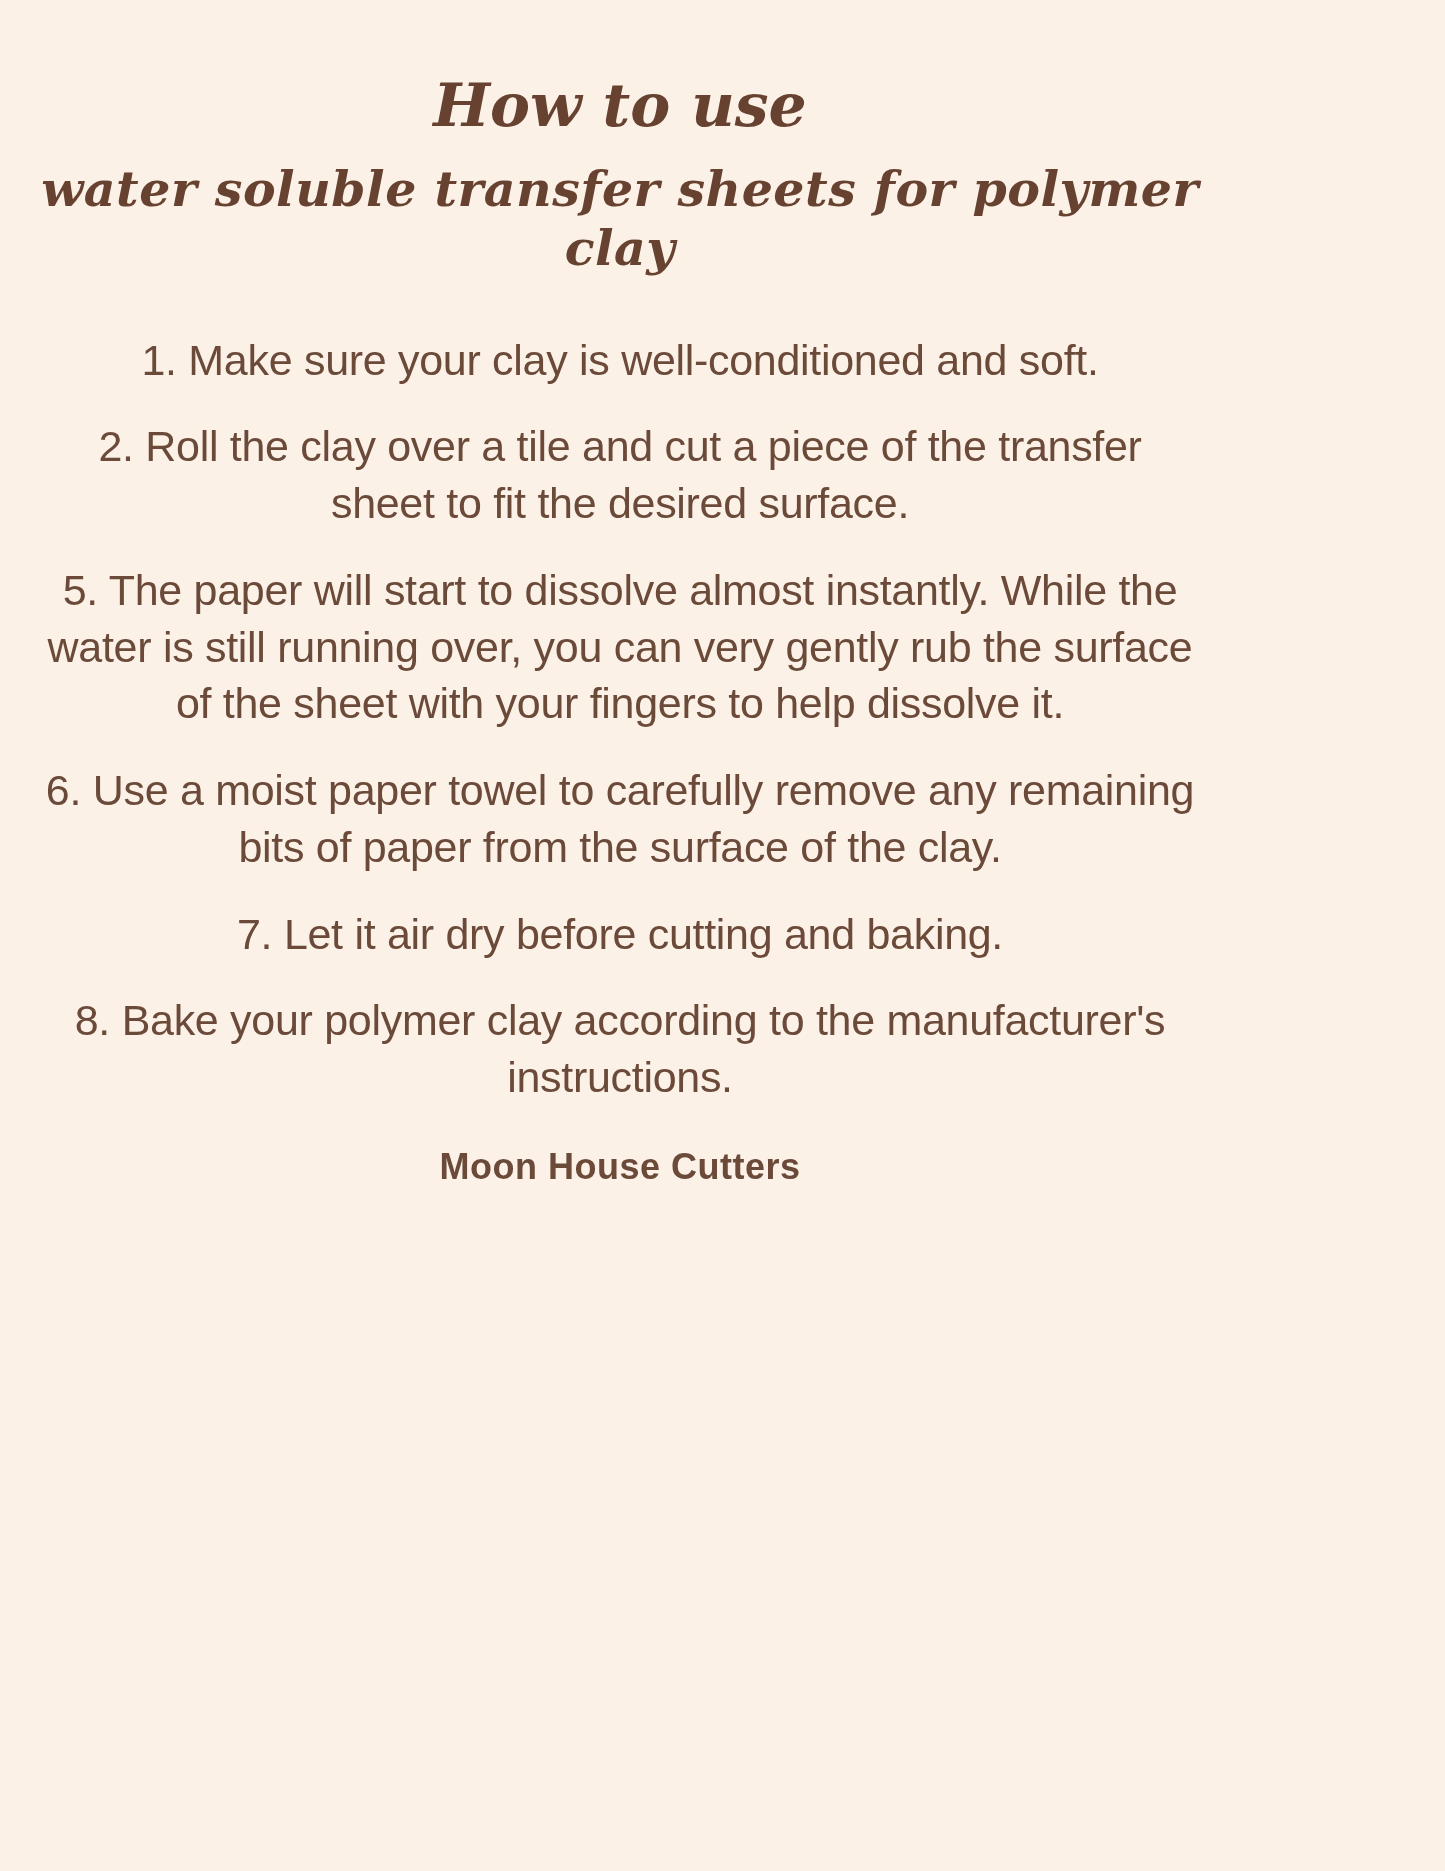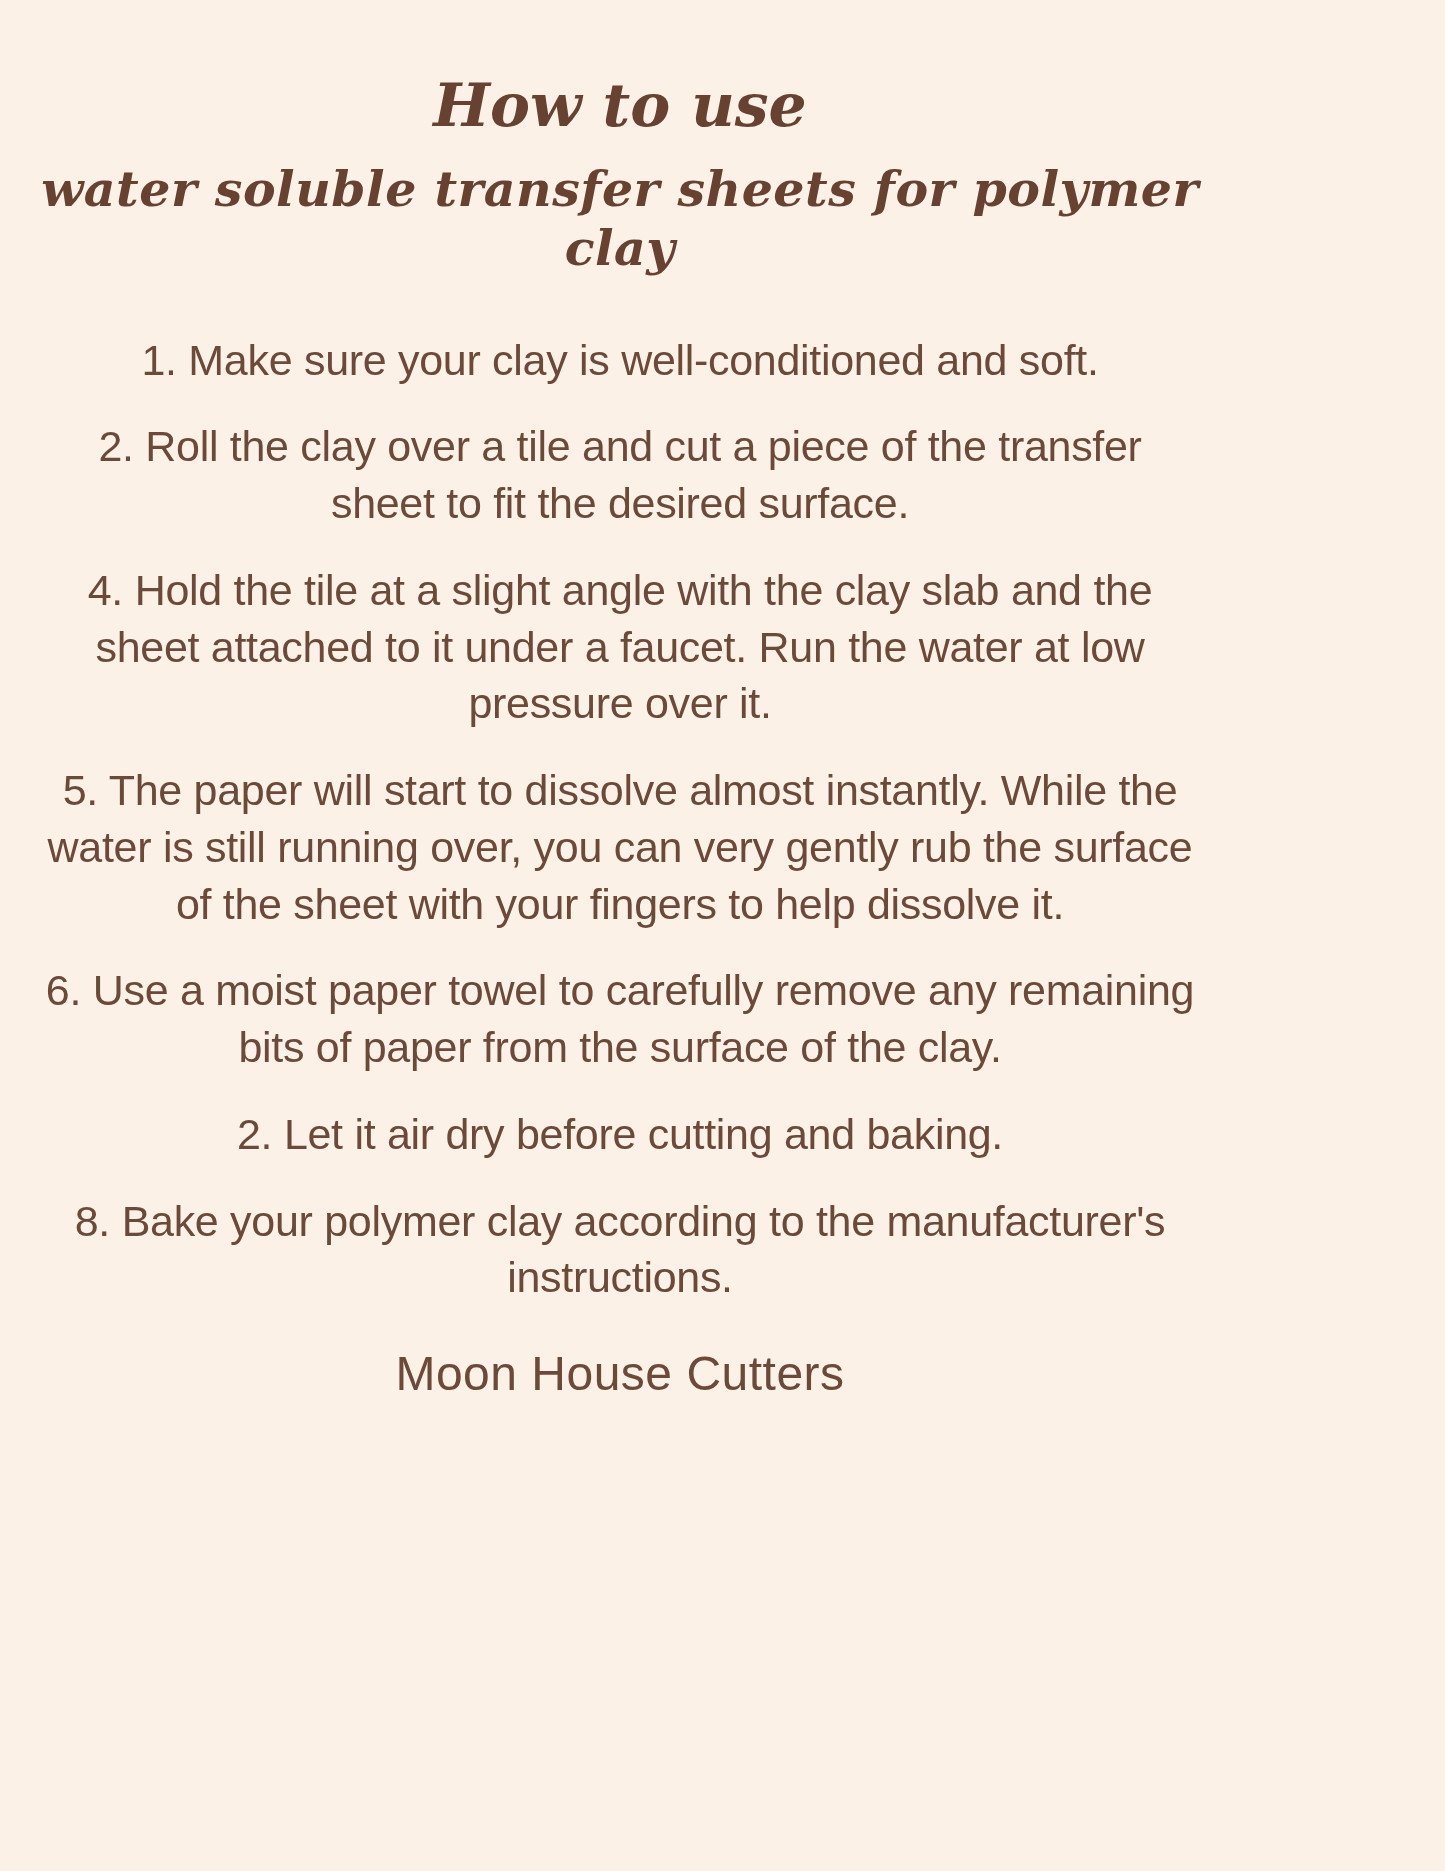--- a/index.html
+++ b/index.html
@@ -45,41 +45,40 @@
     font-size: 43px;
     font-weight: 300;
     line-height: 1.32;
     letter-spacing: -0.3px;
   }
   .steps li {
     margin-bottom: 30px;
   }
   .brand {
     margin-top: 40px;
-    font-size: 48px;
-    font-weight: 400;
+    font-size: 36px;
+    font-weight: 700;
     letter-spacing: 0.5px;
   }
 </style>
 </head>
 <body>
 
 <div class="page">
   <div class="content">
 
     <h1 class="title-script title-line1">How to use</h1>
 
     <h2 class="title-script title-line2">water soluble transfer sheets for polymer clay</h2>
 
     <ol class="steps">
       <li>1. Make sure your clay is well-conditioned and soft.</li>
       <li>2. Roll the clay over a tile and cut a piece of the transfer<br>sheet to fit the desired surface.</li>
-      <li>4. Hold the tile at a slight angle with the clay slab and the<br>sheet attached to it under a faucet. Run the water at low<br>pressure over it.</li>
       <li>5. The paper will start to dissolve almost instantly. While the<br>water is still running over, you can very gently rub the surface<br>of the sheet with your fingers to help dissolve it.</li>
       <li>6. Use a moist paper towel to carefully remove any remaining<br>bits of paper from the surface of the clay.</li>
-      <li>2. Let it air dry before cutting and baking.</li>
+      <li>7. Let it air dry before cutting and baking.</li>
       <li>8. Bake your polymer clay according to the manufacturer's<br>instructions.</li>
     </ol>
 
     <div class="brand">Moon House Cutters</div>
 
   </div>
 </div>
 
 </body></html>

